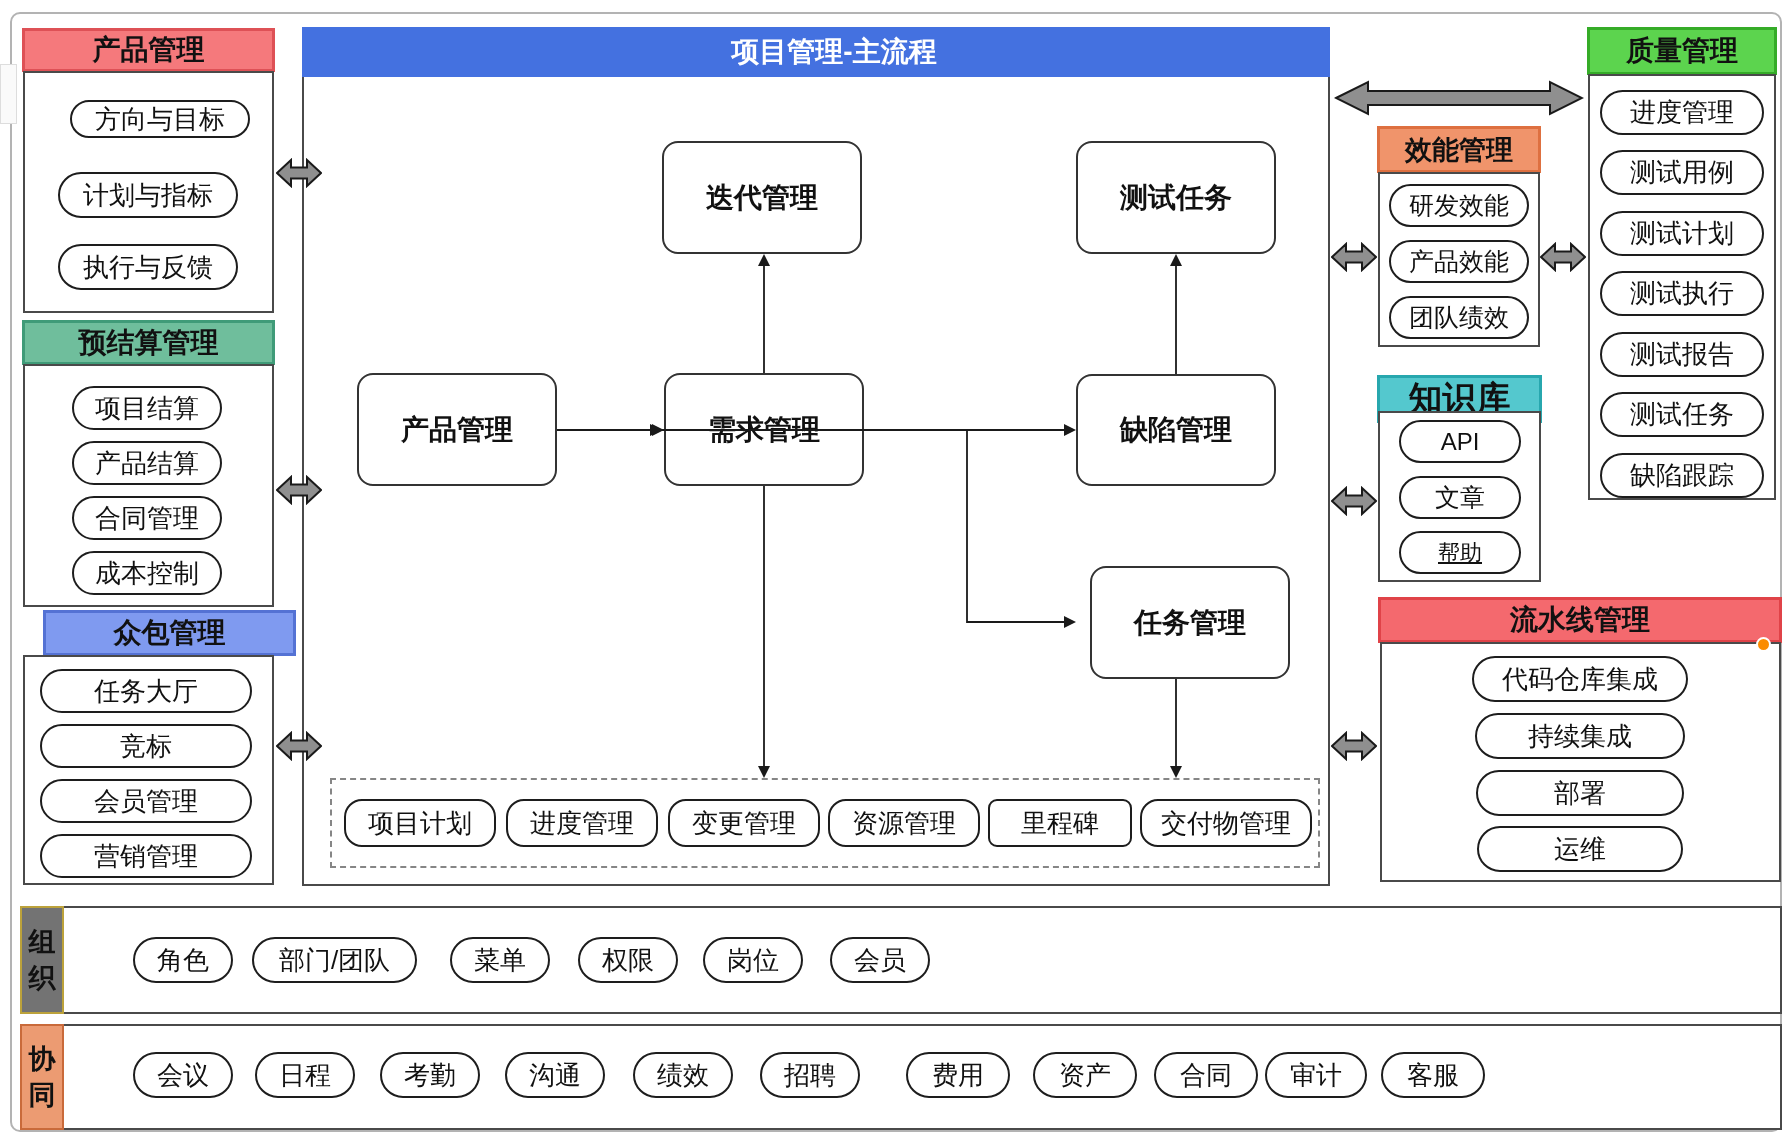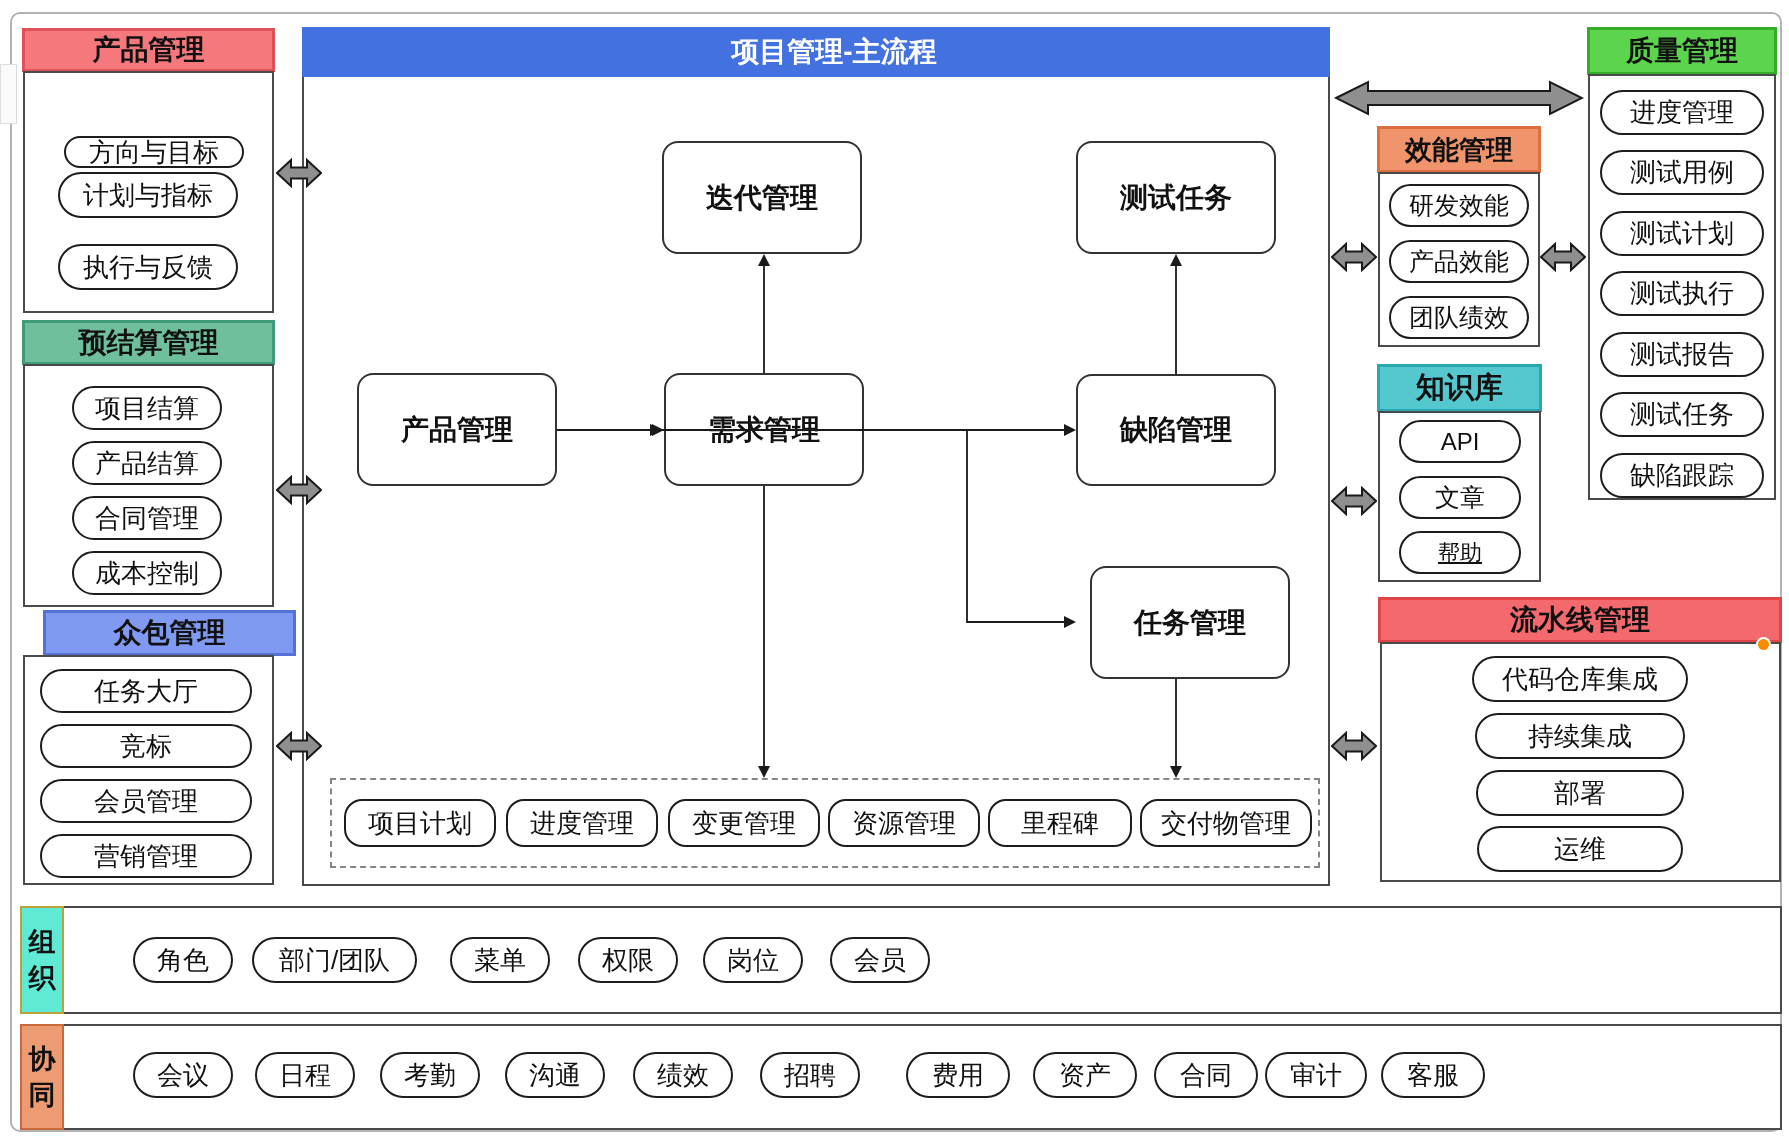--- a/index.html
+++ b/index.html
@@ -27,37 +27,37 @@
   .hdr-bgreen{background:#5CD44E;border:3px solid #35AC28;}
   .hdr-pred{background:#F4696E;border:3px solid #E04348;}
   .main-panel{position:absolute;left:302px;top:27px;width:1028px;height:859px;
     border:2px solid #4a4a4a;background:#fff;box-sizing:border-box;}
   .dashed-box{position:absolute;left:330px;top:778px;width:990px;height:90px;
     border:2px dashed #868686;box-sizing:border-box;}
   .svg-overlay{position:absolute;left:0;top:0;pointer-events:none;}
   .vlabel{position:absolute;display:flex;align-items:center;justify-content:center;
     font-size:27px;font-weight:bold;color:#111;box-sizing:border-box;text-align:center;}
   .vlabel span{display:block;width:30px;word-break:break-all;line-height:1.35;}
-  .lbl-yellow{background:#5eead4;border:2px solid #BCA23B;}
+  .lbl-yellow{background:#737373;border:2px solid #BCA23B;}
   .lbl-orange{background:#EC9B72;border:2px solid #C96A3A;}
   .row-box{position:absolute;border:2px solid #4a4a4a;background:#fff;box-sizing:border-box;}
   .dot{position:absolute;left:1756px;top:637px;width:15px;height:15px;border-radius:50%;
     background:#FB8C00;border:2px solid #fff;box-sizing:border-box;}
   .biarrow{position:absolute;}
 </style>
 </head>
 <body>
 
 <div class="stage">
   <div class="outer-frame"></div>
   <div class="artifact"></div>
 
   <div class="hdr hdr-red" style="left:22px;top:28px;width:253px;height:44px;">产品管理</div>
   <div class="bodybox" style="left:23px;top:71px;width:251px;height:242px;"></div>
-  <div class="pill" style="left:64px;top:100px;width:180px;height:32px;margin-top:36px;">方向与目标</div>
+  <div class="pill" style="left:70px;top:100px;width:180px;height:38px;">方向与目标</div>
   <div class="pill" style="left:58px;top:172px;width:180px;height:46px;">计划与指标</div>
   <div class="pill" style="left:58px;top:244px;width:180px;height:46px;">执行与反馈</div>
 
   <div class="hdr hdr-green" style="left:22px;top:320px;width:253px;height:45px;">预结算管理</div>
   <div class="bodybox" style="left:23px;top:364px;width:251px;height:243px;"></div>
   <div class="pill" style="left:72px;top:386px;width:150px;height:44px;">项目结算</div>
   <div class="pill" style="left:72px;top:441px;width:150px;height:44px;">产品结算</div>
   <div class="pill" style="left:72px;top:496px;width:150px;height:44px;">合同管理</div>
   <div class="pill" style="left:72px;top:551px;width:150px;height:44px;">成本控制</div>
 
@@ -76,21 +76,21 @@
   <div class="node" style="left:357px;top:373px;width:200px;height:113px;">产品管理</div>
   <div class="node" style="left:664px;top:373px;width:200px;height:113px;">需求管理</div>
   <div class="node" style="left:1076px;top:374px;width:200px;height:112px;">缺陷管理</div>
   <div class="node" style="left:1076px;top:566px;width:200px;height:113px;margin-left:14px;">任务管理</div>
 
   <div class="dashed-box"></div>
   <div class="pill" style="left:344px;top:799px;width:152px;height:48px;border-radius:18px;">项目计划</div>
   <div class="pill" style="left:506px;top:799px;width:152px;height:48px;border-radius:18px;">进度管理</div>
   <div class="pill" style="left:668px;top:799px;width:152px;height:48px;border-radius:18px;">变更管理</div>
   <div class="pill" style="left:828px;top:799px;width:152px;height:48px;border-radius:18px;">资源管理</div>
-  <div class="pill" style="left:988px;top:799px;width:144px;height:48px;border-radius:18px;">里程碑</div>
+  <div class="pill" style="left:988px;top:799px;width:144px;height:48px;border-radius:9px;">里程碑</div>
   <div class="pill" style="left:1140px;top:799px;width:172px;height:48px;border-radius:18px;">交付物管理</div>
 
   <svg class="svg-overlay" width="1789" height="1138" viewBox="0 0 1789 1138">
     <g stroke="#1a1a1a" stroke-width="1.8" fill="none">
       <line x1="557" y1="430" x2="1064" y2="430"></line>
       <polyline points="967,430 967,622 1064,622"></polyline>
       <line x1="764" y1="373" x2="764" y2="266"></line>
       <line x1="1176" y1="374" x2="1176" y2="266"></line>
       <line x1="764" y1="486" x2="764" y2="766"></line>
       <line x1="1176" y1="679" x2="1176" y2="766"></line>
@@ -106,21 +106,21 @@
       <polygon points="1170,766 1176,778 1182,766"></polygon>
     </g>
   </svg>
 
   <div class="hdr hdr-orange" style="left:1377px;top:126px;width:164px;height:47px;font-size:27px;">效能管理</div>
   <div class="bodybox" style="left:1378px;top:172px;width:162px;height:175px;"></div>
   <div class="pill" style="left:1389px;top:184px;width:140px;height:43px;font-size:25px;">研发效能</div>
   <div class="pill" style="left:1389px;top:240px;width:140px;height:43px;font-size:25px;">产品效能</div>
   <div class="pill" style="left:1389px;top:296px;width:140px;height:43px;font-size:25px;">团队绩效</div>
 
-  <div class="hdr hdr-teal" style="left:1377px;top:364px;width:165px;height:48px;font-size:29px;">知识库</div>
+  <div class="hdr hdr-teal" style="left:1377px;top:375px;width:165px;height:48px;font-size:34px;">知识库</div>
   <div class="bodybox" style="left:1378px;top:411px;width:163px;height:171px;"></div>
   <div class="pill" style="left:1399px;top:420px;width:122px;height:43px;font-size:24px;">API</div>
   <div class="pill" style="left:1399px;top:476px;width:122px;height:43px;font-size:25px;">文章</div>
   <div class="pill" style="left:1399px;top:531px;width:122px;height:43px;font-size:22px;text-decoration:underline;">帮助</div>
 
   <div class="hdr hdr-pred" style="left:1378px;top:597px;width:404px;height:46px;">流水线管理</div>
   <div class="bodybox" style="left:1380px;top:642px;width:401px;height:240px;"></div>
   <div class="dot"></div>
   <div class="pill" style="left:1472px;top:656px;width:216px;height:46px;">代码仓库集成</div>
   <div class="pill" style="left:1475px;top:713px;width:210px;height:46px;">持续集成</div>

